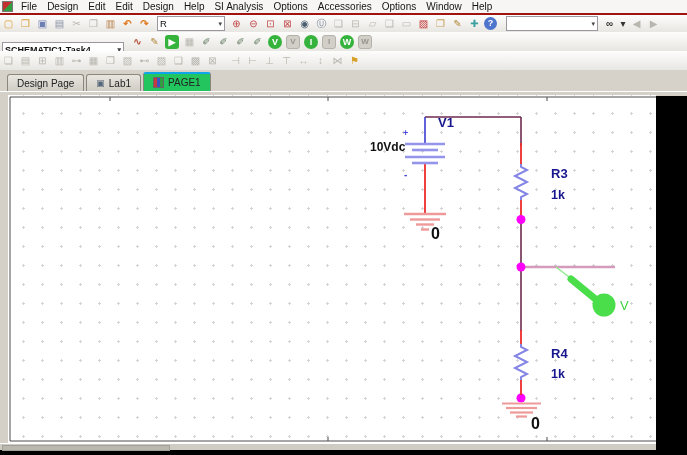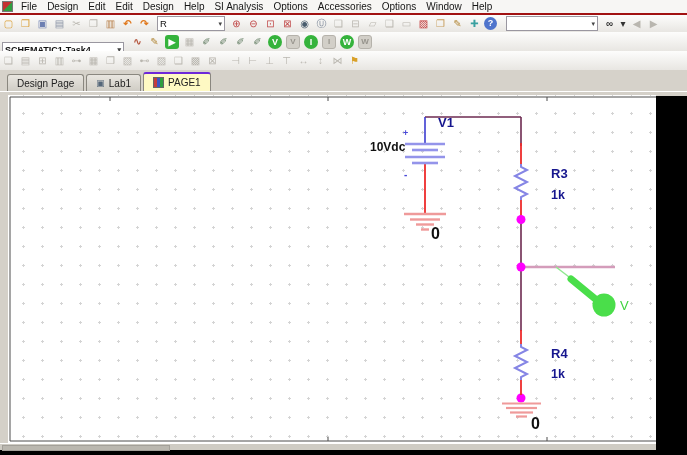--- a/index.html
+++ b/index.html
@@ -41,21 +41,21 @@
              font-weight:bold;margin:0 2px;flex:0 0 auto;}
   .help{background:#4f74cc;color:#fff;border-radius:50%;width:13px;height:13px;
         line-height:13px;font-size:9px;font-weight:bold;}
 
   
   .tabbar{left:0;top:70px;width:687px;height:21px;background:#d6d2ca;display:flex;
           align-items:flex-end;padding-left:7px;box-sizing:border-box;}
   .tab{height:16px;display:flex;align-items:center;gap:4px;padding:0 9px;font-size:10px;
        color:#222;background:linear-gradient(#e9e6e0,#cfccc4);border:1px solid #8a877f;
        border-bottom:none;border-radius:3px 3px 0 0;margin-right:2px;}
-  .tab.active{background:#fef9c3;border-top:2px solid #6d28d9;height:17px;}
+  .tab.active{background:#22c55e;border-top:2px solid #0ea5e9;height:17px;}
   .tab-ic{font-size:9px;color:#55677a;}
   .page-ic{width:9px;height:9px;border:1px solid #666;
            background:linear-gradient(90deg,#c43c3c 34%,#3b55c0 34% 67%,#2f9f3f 67%);}
 
   
   .underbar{left:0;top:91px;width:687px;height:4px;background:#d4d0c8;border-top:1px solid #fff;}
   .canvas-row{left:0;top:95px;width:656px;height:348px;background:#d4d0c8;}
   .canvas{position:absolute;left:8px;top:0;width:648px;height:348px;background:#fff;
           background-image:radial-gradient(#d4d4d4 1px,transparent 1.1px);
           background-size:19px 19px;background-position:6px 9px;}

